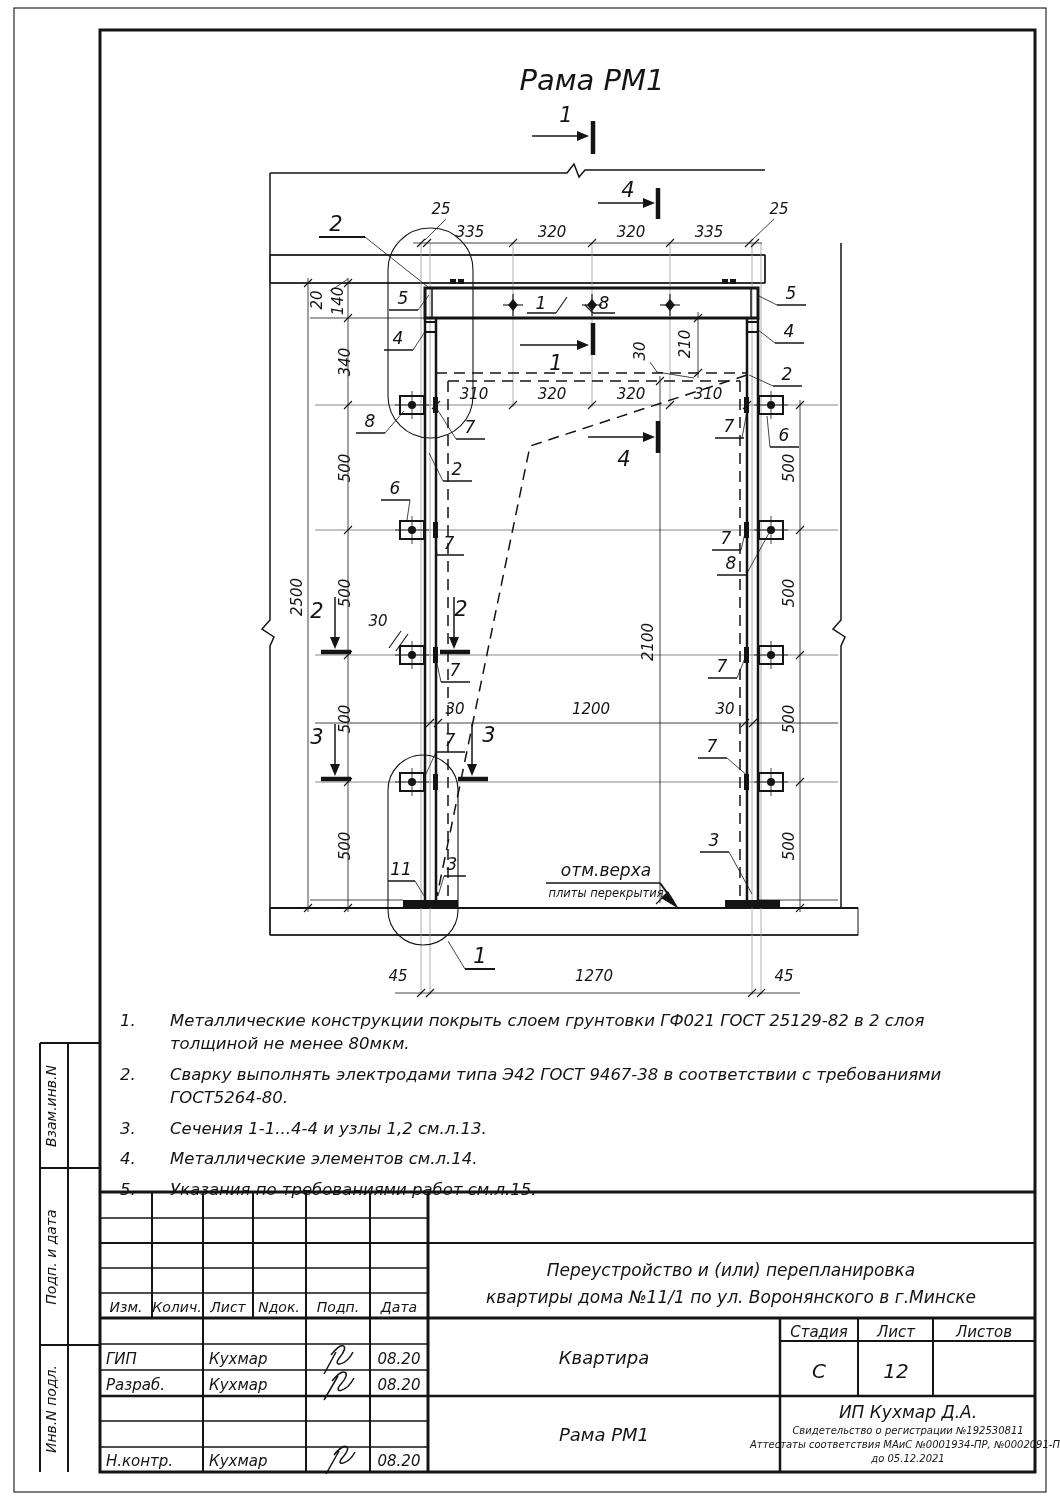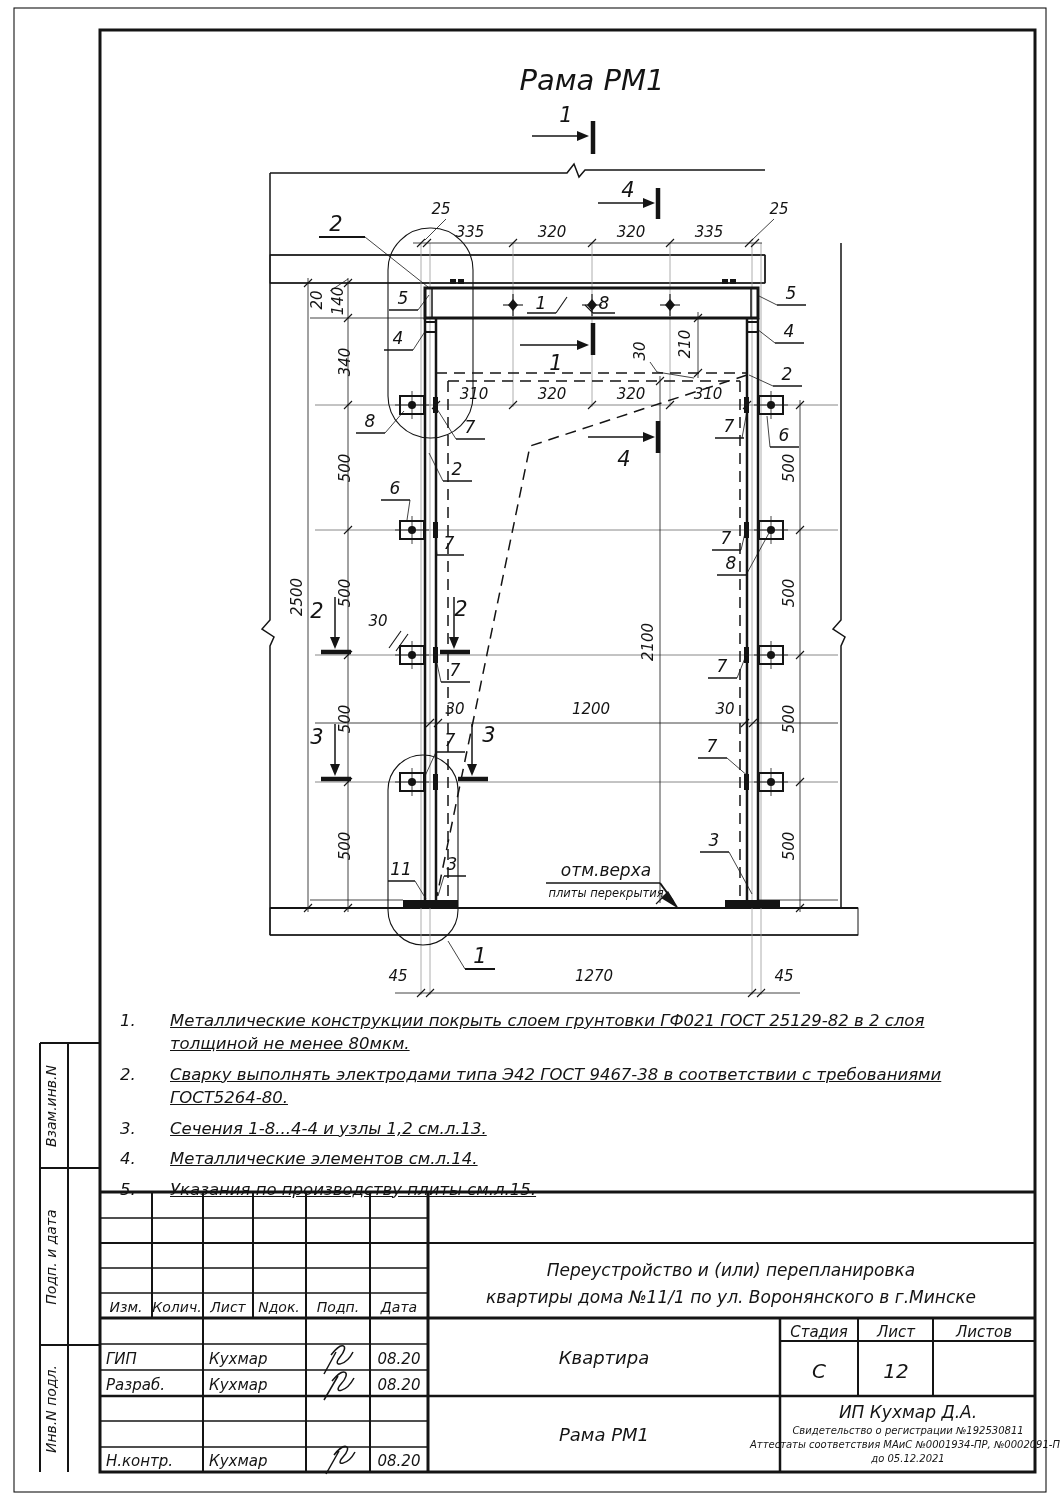--- a/index.html
+++ b/index.html
@@ -14,21 +14,21 @@
   .dsh{stroke:#141414;stroke-width:1.5;stroke-dasharray:11 7}
   .blk{fill:#141414;stroke:none}
   text{fill:#141414;font-family:"DejaVu Sans",sans-serif;font-style:italic;stroke:none}
   .mid{text-anchor:middle}
   .t10{font-size:10px}.t11{font-size:11.5px}.t14{font-size:14px}.t15{font-size:15px}
   .t17{font-size:17px}.t18{font-size:18px}.t20{font-size:20px}.t21{font-size:21px}.t29{font-size:29px}
   #notes{position:absolute;left:120px;top:1009px;width:822px;color:#141414;
          font-style:italic;font-size:16.5px;line-height:1.42;}
   .note-row{display:flex;margin-bottom:7px;}
   .note-num{width:50px;flex:0 0 50px;}
-  .note-text{flex:1;text-decoration:underline;}
+  .note-text{flex:1;}
 </style>
 </head>
 <body>
 
 <div id="sheet">
 
 <svg width="1060" height="1500" viewBox="0 0 1060 1500">
 <defs>
   <pattern id="h" width="16" height="16" patternUnits="userSpaceOnUse" patternTransform="rotate(45)">
     <line x1="0" y1="0" x2="0" y2="16" stroke="#141414" stroke-width="1.1"></line>
@@ -471,25 +471,25 @@
   <div class="note-row">
     <span class="note-num">1.</span>
     <span class="note-text">Металлические конструкции покрыть слоем грунтовки ГФ021 ГОСТ 25129-82 в 2 слоя толщиной не менее 80мкм.</span>
   </div>
   <div class="note-row">
     <span class="note-num">2.</span>
     <span class="note-text">Сварку выполнять электродами типа Э42 ГОСТ 9467-38 в соответствии с требованиями ГОСТ5264-80.</span>
   </div>
   <div class="note-row">
     <span class="note-num">3.</span>
-    <span class="note-text">Сечения 1-8...4-4 и узлы 1,2 см.л.13.</span>
+    <span class="note-text">Сечения 1-1...4-4 и узлы 1,2 см.л.13.</span>
   </div>
   <div class="note-row">
     <span class="note-num">4.</span>
     <span class="note-text">Металлические элементов см.л.14.</span>
   </div>
   <div class="note-row">
     <span class="note-num">5.</span>
-    <span class="note-text">Указания по производству плиты см.л.15.</span>
+    <span class="note-text">Указания по требованиями работ см.л.15.</span>
   </div>
 </div>
 
 </div>
 
 </body></html>

